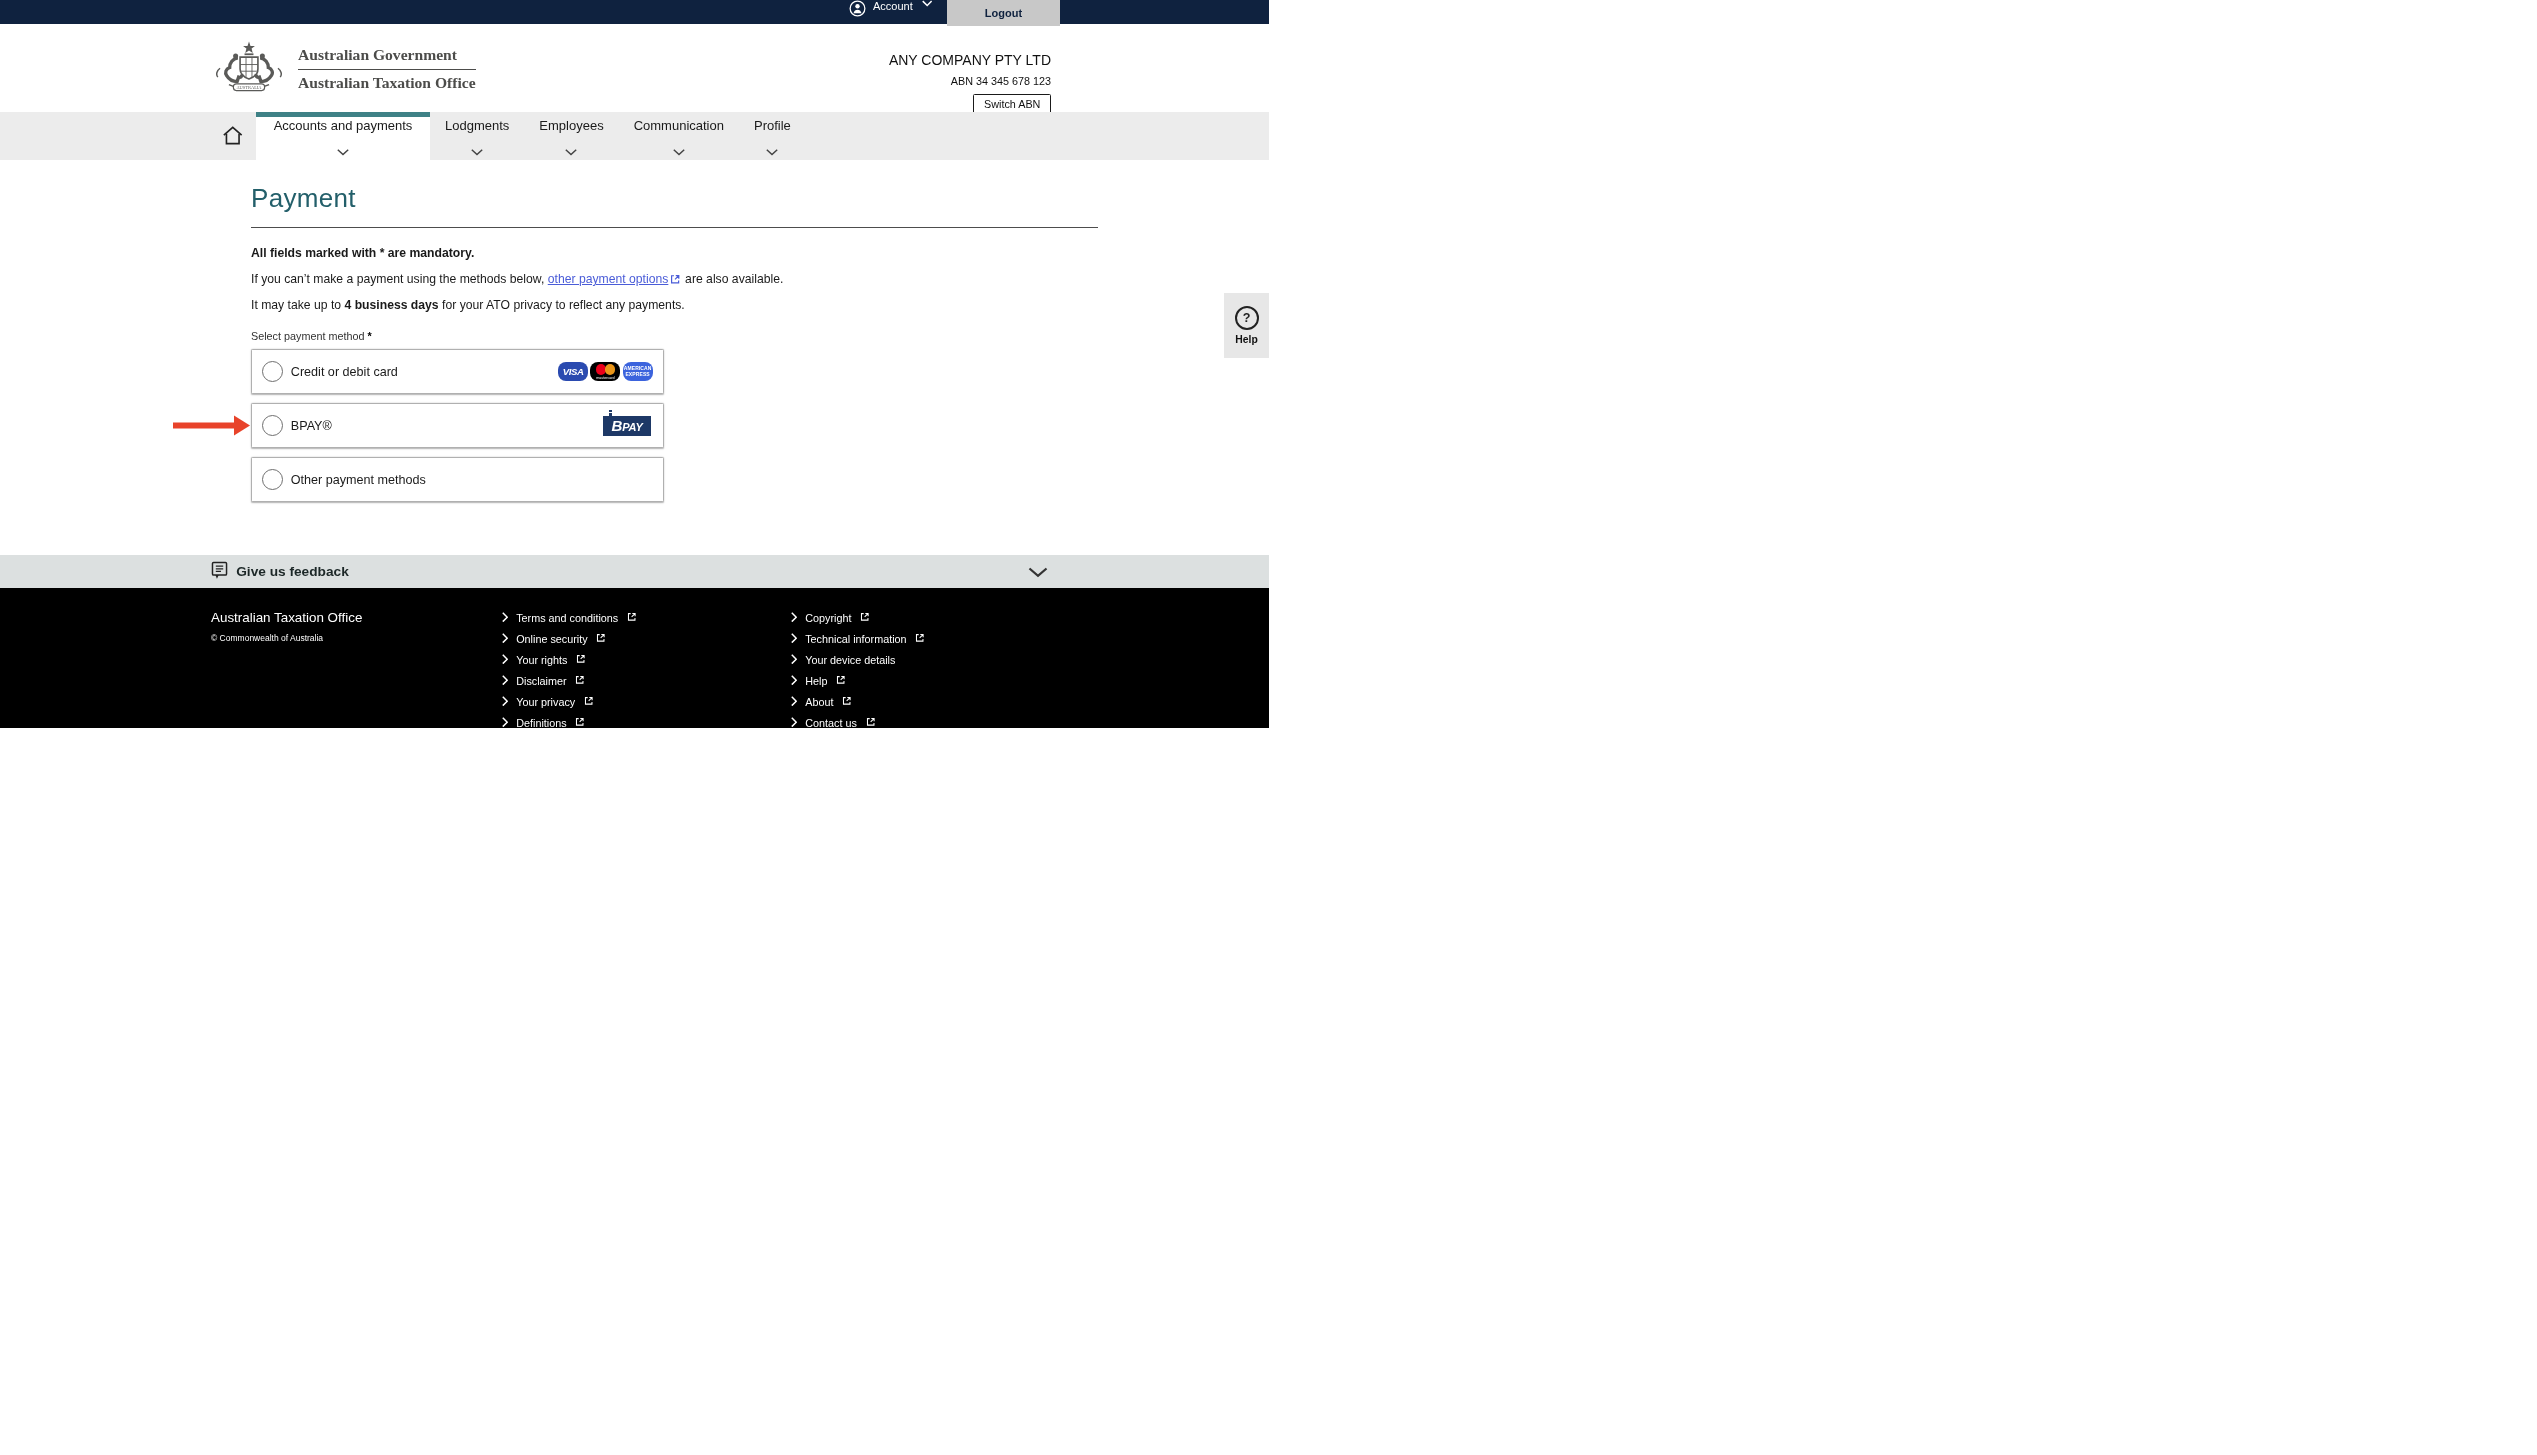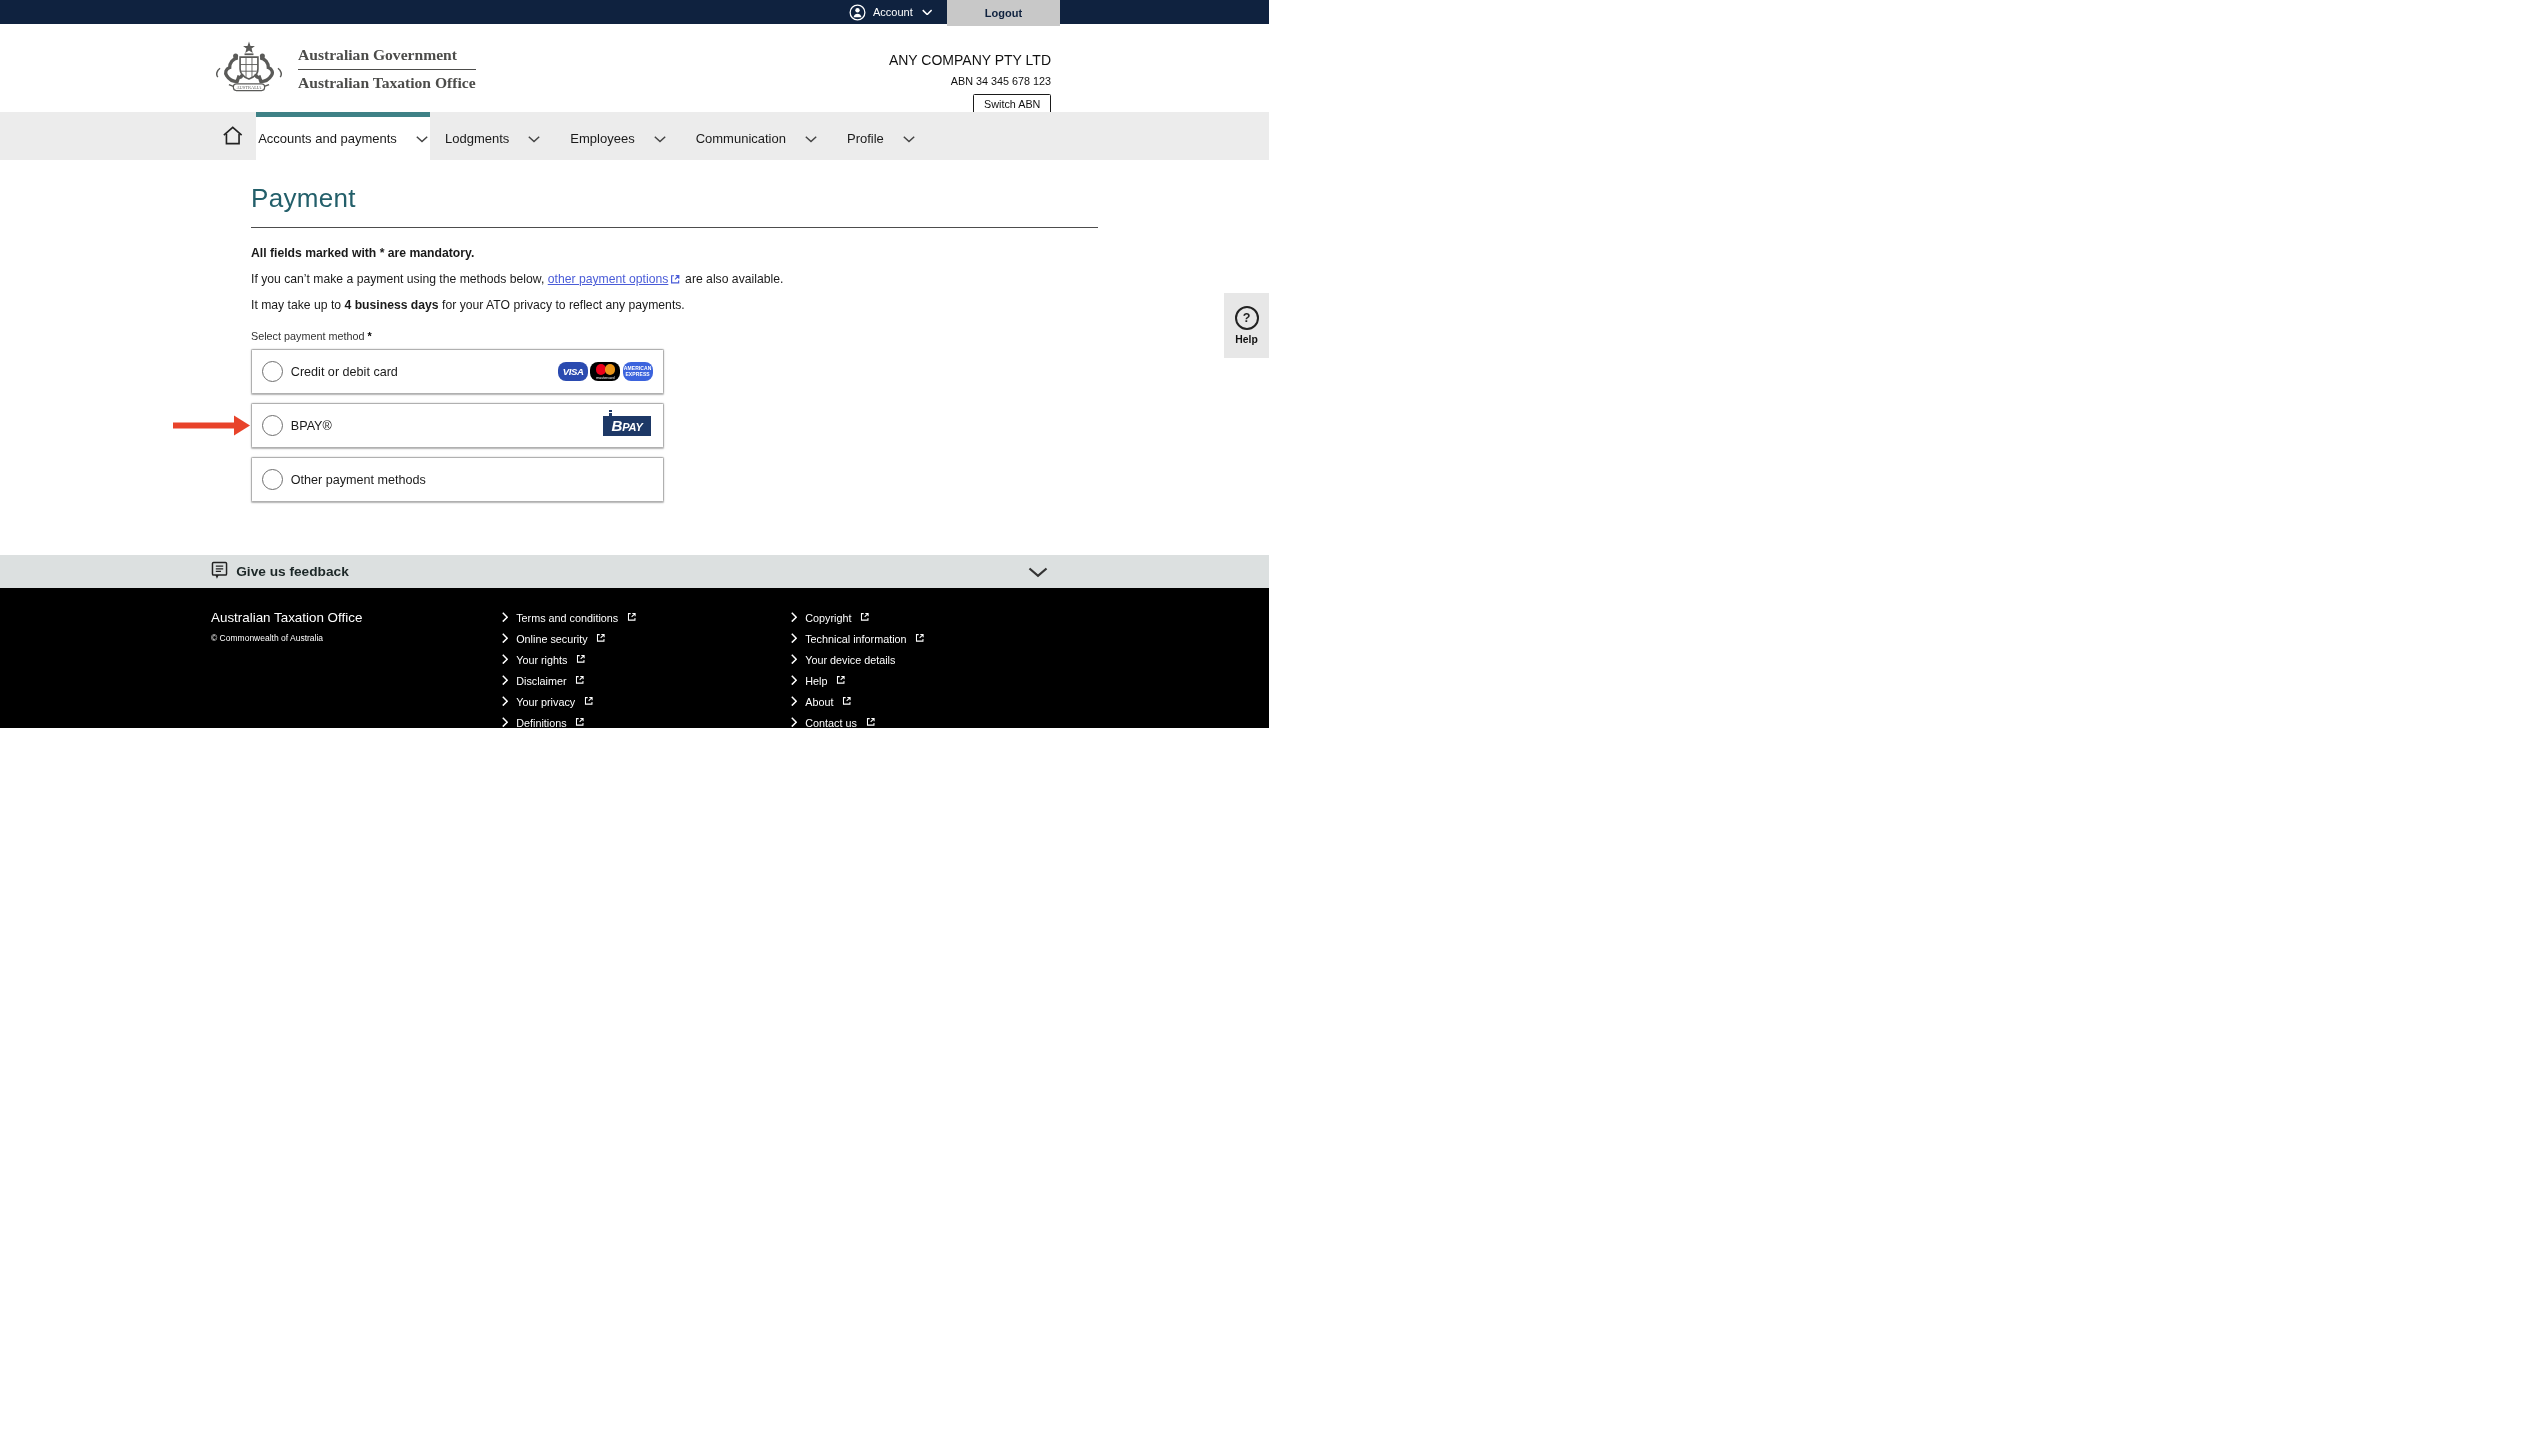--- a/index.html
+++ b/index.html
@@ -4,21 +4,21 @@
 <style>
   * { box-sizing: border-box; }
   html,body { margin:0; padding:0; }
   body {
     width:1269px; height:728px; position:relative; overflow:hidden;
     background:#fff; font-family:"Liberation Sans", sans-serif; color:#1a1a1a;
   }
 
   
   .topbar { height:24px; background:#0f223f; display:flex; justify-content:flex-end; position:relative; z-index:6; }
-  .account { display:flex; align-items:center; gap:6.7px; color:#fff; font-size:11px; padding:0 15px 0 0; cursor:pointer; }
+  .account { display:flex; gap:6.7px; color:#fff; font-size:11px; padding:0 15px 0 0; cursor:pointer; }
   .account-caret { margin-left:2.2px; display:flex; }
   .logout-tab {
     width:113px; height:26px; background:#c8c8c8; color:#0f223f; font-weight:bold; font-size:11px;
     display:flex; align-items:center; justify-content:center; cursor:pointer;
   }
   .topbar-spacer { width:209px; }
 
   
   .header { height:88px; background:#fff; position:relative; }
   .logo { position:absolute; left:211px; top:16.3px; display:flex; align-items:center; gap:11px; }
@@ -31,21 +31,21 @@
   .switch-btn {
     margin-top:7.4px; display:inline-block; border:1.5px solid #1a1a1a; border-radius:1.5px;
     background:#fff; padding:3px 9.6px; font-size:10.8px; color:#111; cursor:pointer;
   }
 
   
   .nav { height:48px; background:#ececec; position:relative; }
   .home-btn { position:absolute; left:222px; top:13.4px; cursor:pointer; }
   .tabs { position:absolute; left:256px; top:0; height:48px; display:flex; }
   .tab {
-    display:flex; flex-direction:row; align-items:center; justify-content:center; gap:19px;
+    display:flex; flex-direction:column; align-items:center; justify-content:center; gap:11px;
     font-size:13px; color:#1a1a1a; padding:0 15px; border-top:5.2px solid transparent; cursor:pointer;
   }
   .tab.active { background:#fff; border-top-color:#3e8186; width:174px; padding:0; }
 
   
   .main { height:370px; position:relative; background:#fff;margin-left:40px; }
   .container { margin-left:211px; width:847px; }
   h1.page-title { margin:24.5px 0 0 0; font-size:26px; font-weight:400; letter-spacing:0.3px; color:#235f6a; line-height:1; }
   .title-rule { margin:16.3px 0 0 0; border:none; border-top:1.5px solid #4d4d4d; }
   .p-mandatory { margin:18.5px 0 0 0; font-size:12.2px; font-weight:bold; line-height:15px; }

